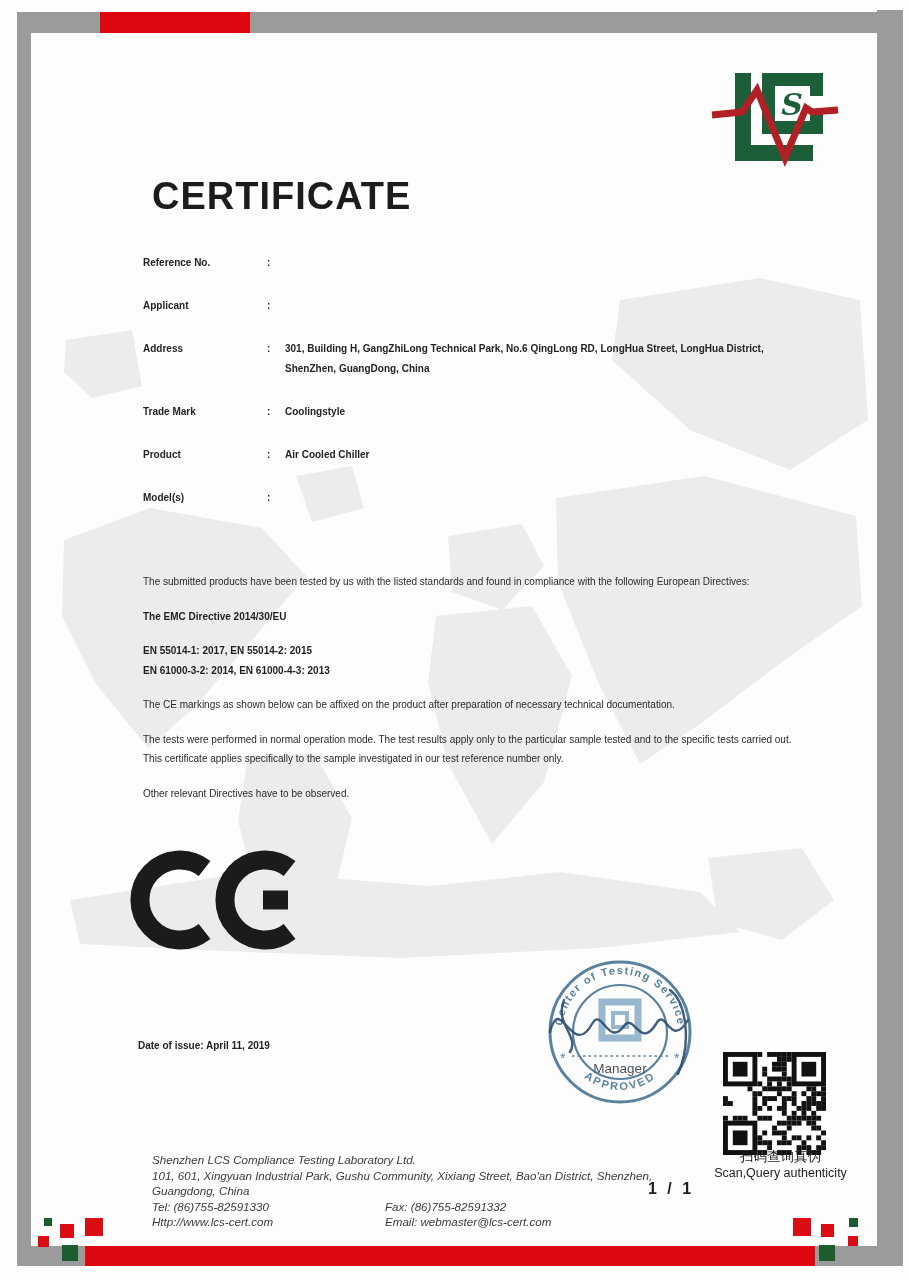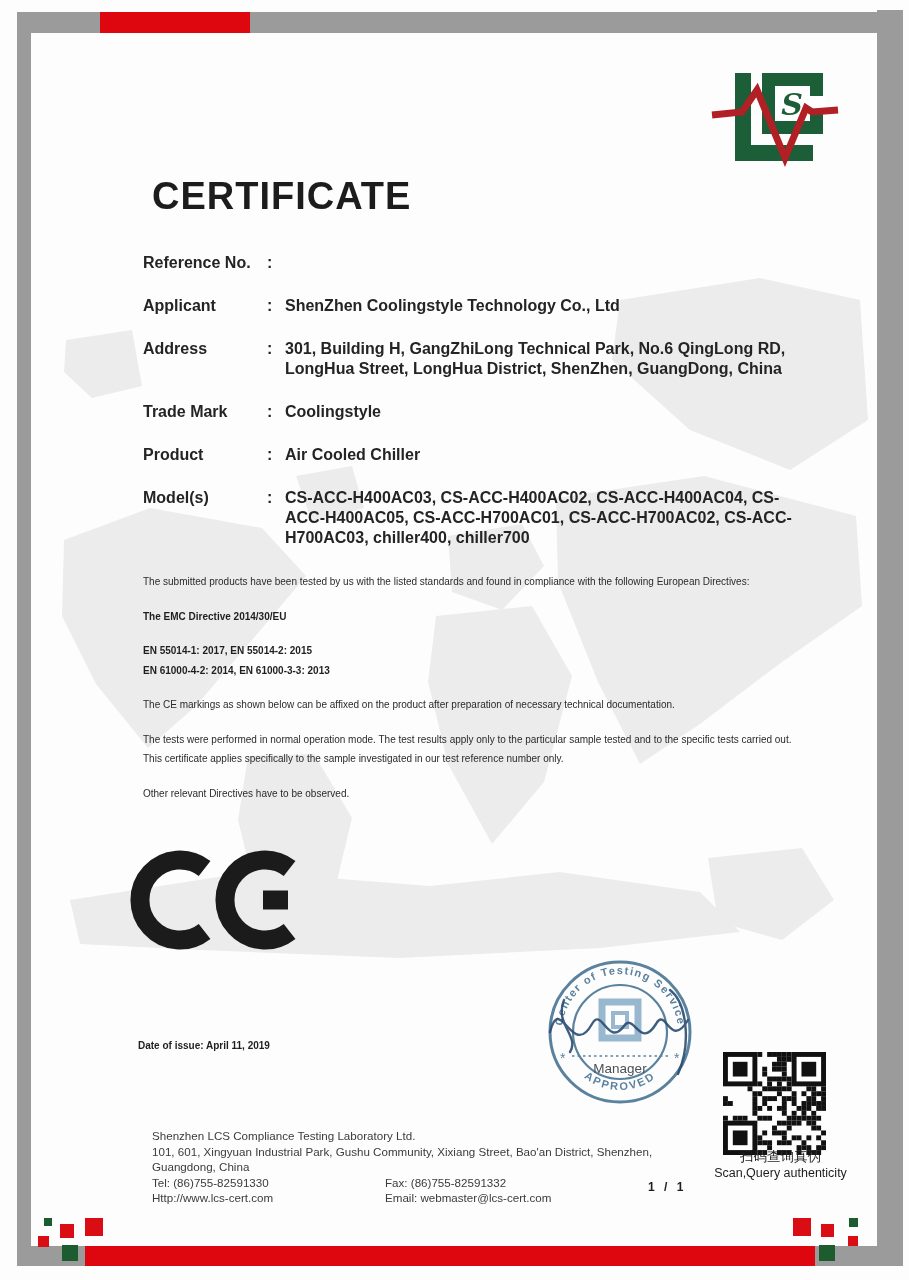--- a/index.html
+++ b/index.html
@@ -17,37 +17,37 @@
   
   .map{position:absolute;left:0;top:0;z-index:0;}
   
   .content{position:absolute;left:0;top:0;width:100%;height:100%;z-index:1;}
   .logo{position:absolute;left:700px;top:58px;}
   .title-block{position:absolute;left:152px;top:128px;color:#1c1c1c;}
   .title-main{font-size:38px;font-weight:bold;letter-spacing:1px;line-height:40px;margin-top:48px;}
   .title-sub{font-size:22px;font-weight:bold;margin-top:7px;}
   .fields{position:absolute;left:143px;top:253px;width:656px;}
   .field{display:grid;grid-template-columns:124px 18px 1fr;
-    font-size:16px;font-weight:bold;line-height:20px;margin-bottom:23px;color:#242424;}
+    font-size:10px;font-weight:bold;line-height:20px;margin-bottom:23px;color:#242424;}
   .body-text{position:absolute;left:143px;top:572px;width:668px;}
   .body-text p{margin:0 0 15px 0;font-size:10px;line-height:19.5px;color:#2a2a2a;}
   .body-text p.bold{font-weight:bold;color:#1f1f1f;}
   .body-text p.tight{margin-bottom:0;}
   .ce{position:absolute;left:130px;top:845px;}
   .stamp{position:absolute;left:520px;top:932px;}
   .date-line{position:absolute;left:138px;top:1040px;font-size:10px;font-weight:bold;color:#1f1f1f;}
   .qr{position:absolute;left:723px;top:1052px;}
   .qr-caption{position:absolute;left:688px;top:1148px;width:185px;text-align:center;
     font-weight:normal;color:#1d1d1d;}
   .qr-caption .cn{font-size:13.5px;line-height:17px;}
   .qr-caption .en{font-size:12.5px;line-height:17px;}
-  .footer{position:absolute;left:152px;top:1128px;width:556px;
-    font-size:11.6px;line-height:15.5px;color:#3b3b3b;}
+  .footer{position:absolute;left:152px;top:1152px;width:556px;
+    font-size:11.6px;line-height:15.5px;color:#3b3b3b;font-style:italic;}
   .footer .cols{display:grid;grid-template-columns:233px 1fr;}
-  .page-num{position:absolute;left:648px;top:1180px;font-size:12px;font-weight:bold;
+  .page-num{position:absolute;left:648px;top:1180px;font-size:16px;font-weight:bold;
     letter-spacing:3px;color:#1d1d1d;}
 </style>
 </head>
 <body>
 
 <div class="page">
 
   <svg class="map" width="909" height="1280" viewBox="0 0 909 1280">
     <g fill="#e2e2e2" opacity="0.62">
       <polygon points="620,300 760,278 860,300 868,420 790,470 690,430 612,360"></polygon>
@@ -98,49 +98,47 @@
     </div>
 
     <div class="fields">
       <div class="field">
         <span>Reference No.</span>
         <span>:</span>
       </div>
       <div class="field">
         <span>Applicant</span>
         <span>:</span>
-        <span>ShenZhen Coolingstyle Technology Co., Ltd</span>
       </div>
       <div class="field">
         <span>Address</span>
         <span>:</span>
         <span>301, Building H, GangZhiLong Technical Park, No.6 QingLong RD, LongHua Street, LongHua District, ShenZhen, GuangDong, China</span>
       </div>
       <div class="field">
         <span>Trade Mark</span>
         <span>:</span>
         <span>Coolingstyle</span>
       </div>
       <div class="field">
         <span>Product</span>
         <span>:</span>
         <span>Air Cooled Chiller</span>
       </div>
       <div class="field">
         <span>Model(s)</span>
         <span>:</span>
-        <span>CS-ACC-H400AC03, CS-ACC-H400AC02, CS-ACC-H400AC04, CS-ACC-H400AC05, CS-ACC-H700AC01, CS-ACC-H700AC02, CS-ACC-H700AC03, chiller400, chiller700</span>
       </div>
     </div>
 
     <div class="body-text">
       <p>The submitted products have been tested by us with the listed standards and found in compliance with the following European Directives:</p>
       <p class="bold">The EMC Directive 2014/30/EU</p>
       <p class="bold tight">EN 55014-1: 2017, EN 55014-2: 2015</p>
-      <p class="bold">EN 61000-4-2: 2014, EN 61000-3-3: 2013</p>
+      <p class="bold">EN 61000-3-2: 2014, EN 61000-4-3: 2013</p>
       <p>The CE markings as shown below can be affixed on the product after preparation of necessary technical documentation.</p>
       <p>The tests were performed in normal operation mode. The test results apply only to the particular sample tested and to the specific tests carried out. This certificate applies specifically to the sample investigated in our test reference number only.</p>
       <p>Other relevant Directives have to be observed.</p>
     </div>
 
     <div class="ce">
       <svg width="185" height="110" viewBox="0 0 185 110">
         <g fill="none" stroke="#1b1b1b" stroke-width="19">
           <path d="M74.6,23.5 A40,40 0 1 0 74.6,86.5"></path>
           <path d="M159.6,23.5 A40,40 0 1 0 159.6,86.5"></path>

